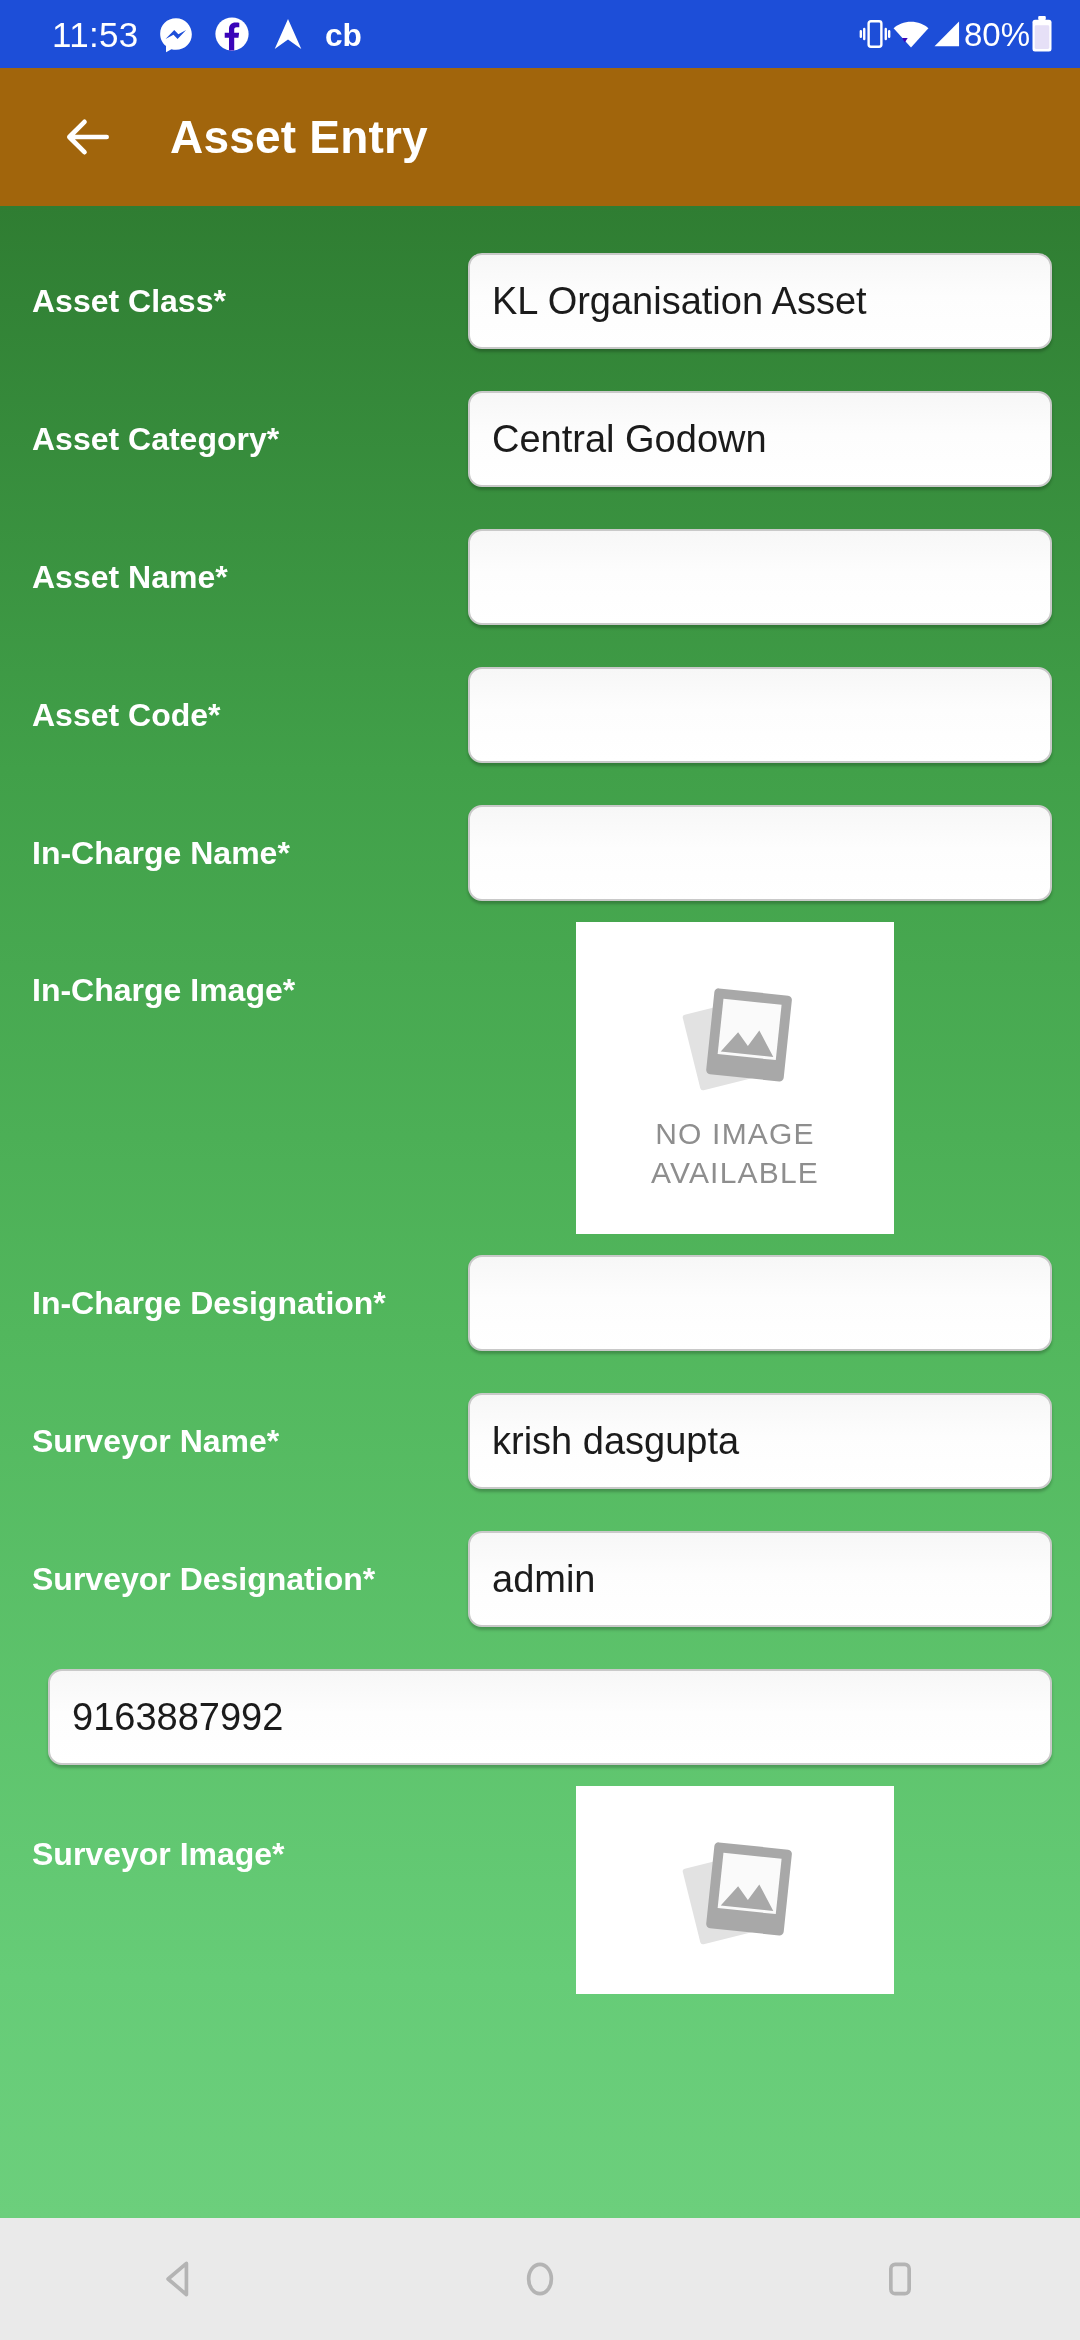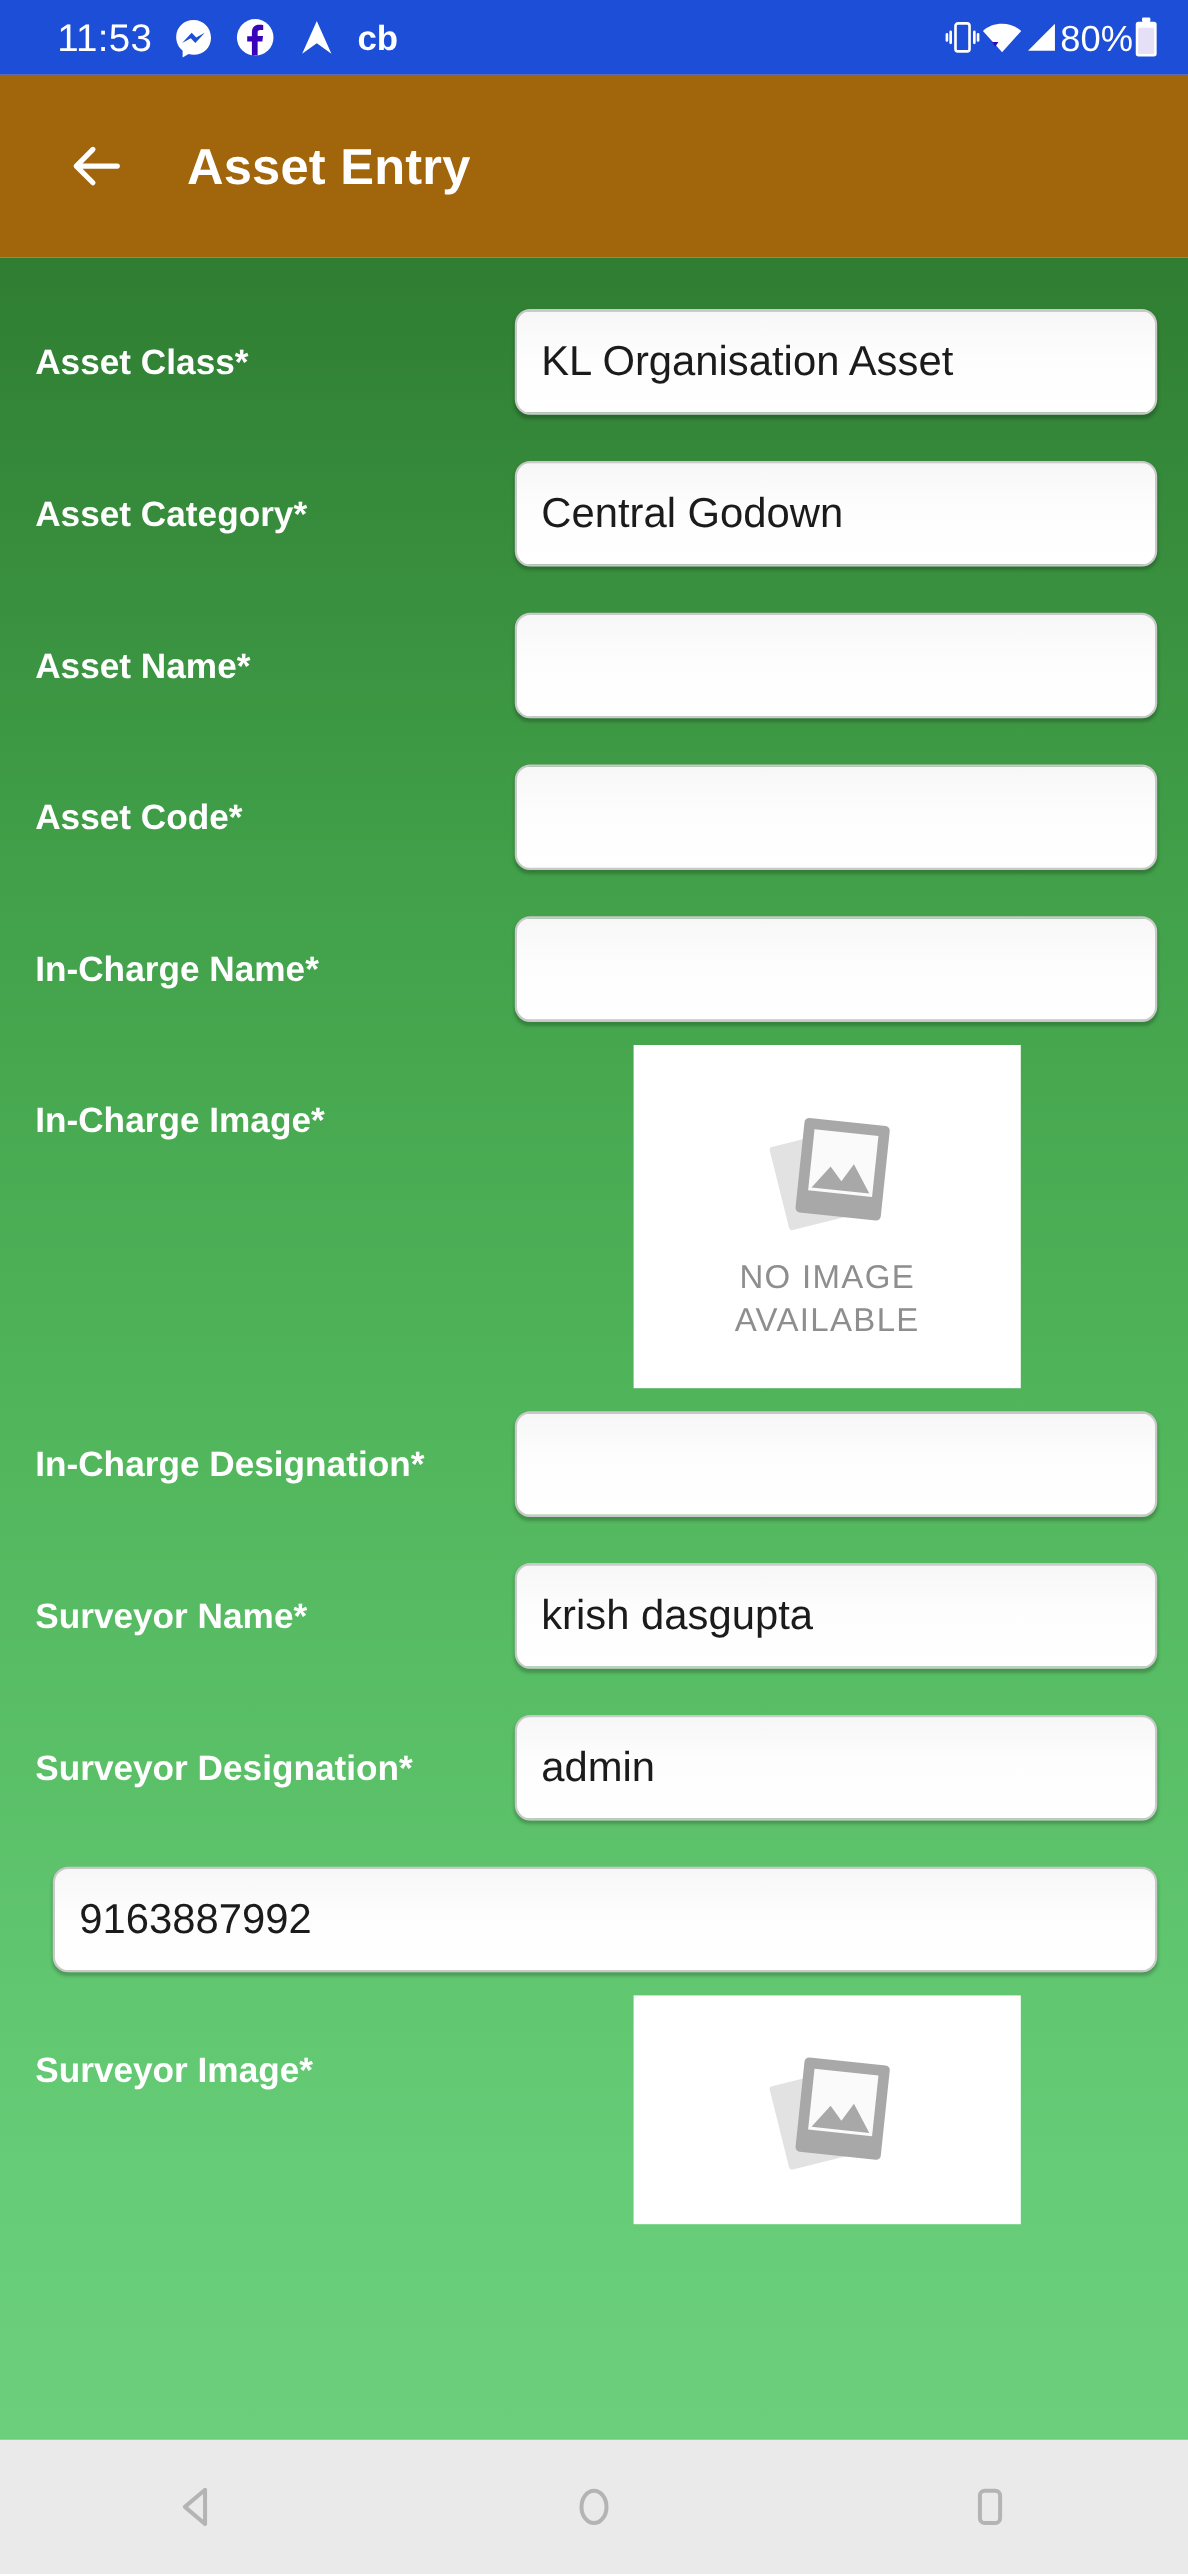--- a/index.html
+++ b/index.html
@@ -50,21 +50,21 @@
   .status-batt-text {
     color: #ffffff;
     font-size: 33px;
     font-weight: 400;
     line-height: 1;
   }
   .sicon { display: block; }
 
   
   #app-bar {
-    height: 166px;
+    height: 138px;
     background: #a1650c;
     display: flex;
     align-items: center;
     padding-left: 50px;
     flex: 0 0 auto;
   }
   #back-button {
     width: 76px;
     height: 76px;
     display: flex;
@@ -124,21 +124,21 @@
     white-space: nowrap;
     margin-left: 16px;
   }
 
   .img-holder {
     flex: 1 1 auto;
     display: flex;
     justify-content: flex-start;
   }
   .img-box {
-    width: 352px;
+    width: 318px;
     background: #ffffff;
     display: flex;
     flex-direction: column;
     align-items: center;
     justify-content: center;
     margin-left: 124px;
   }
   .img-box.tall { height: 312px; padding-top: 8px; }
   .img-box.clipped { height: 208px; }
 

